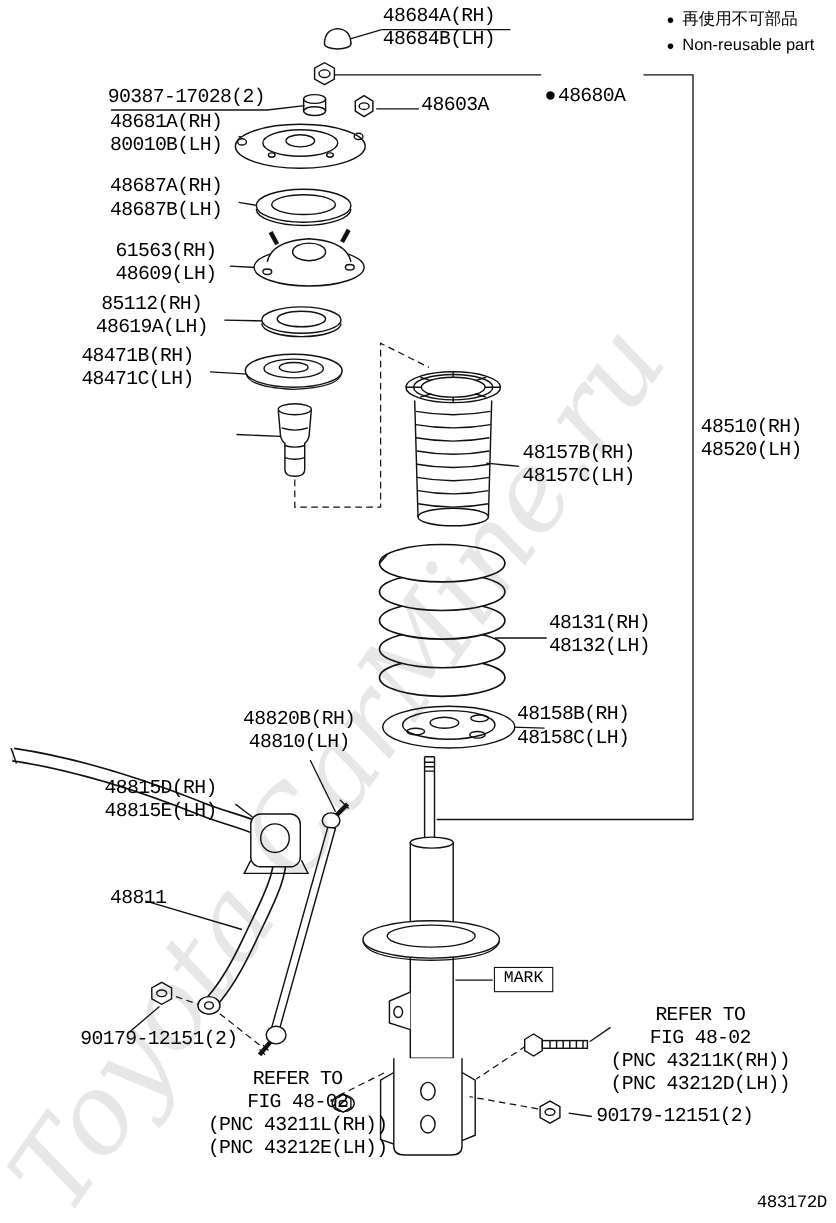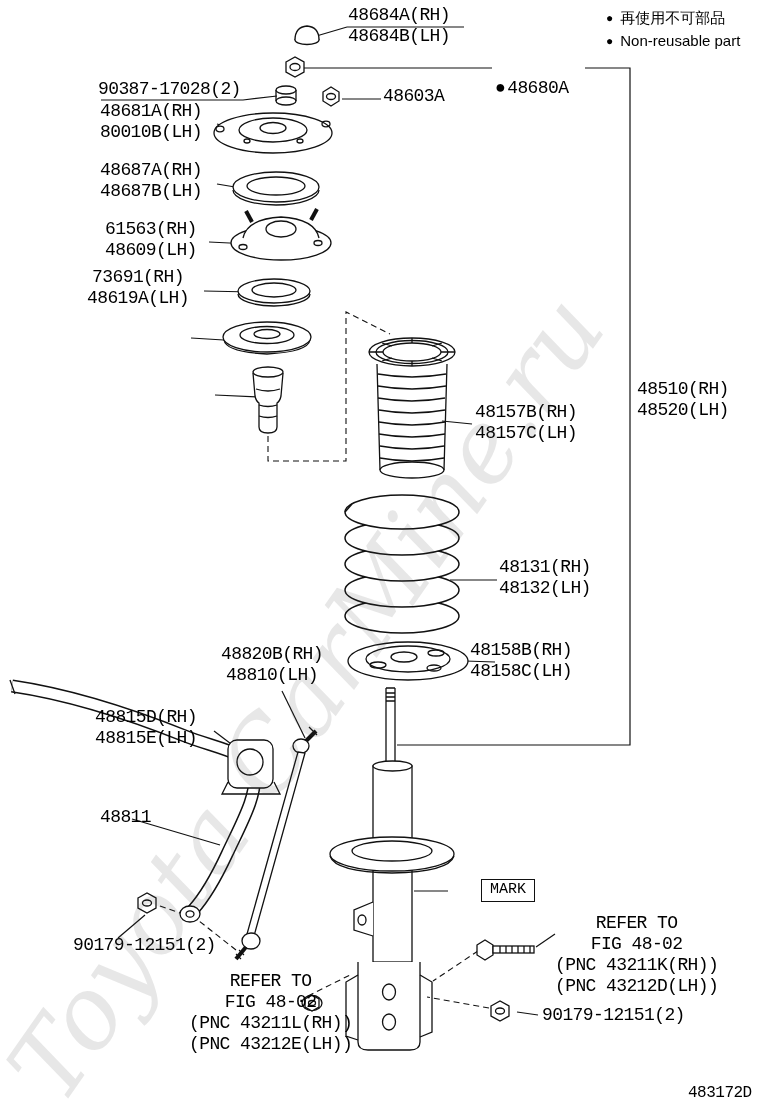--- a/index.html
+++ b/index.html
@@ -7,21 +7,21 @@
   .stage{position:absolute;inset:0;width:760px;height:1112px;}
   svg.diagram{position:absolute;left:0;top:0;z-index:1;}
   .lbl{position:absolute;z-index:3;font-family:"Liberation Mono",monospace;font-size:18px;line-height:21px;
        letter-spacing:-0.6px;color:#000;white-space:pre-line;text-align:center;}
   .lbl .marker{margin-right:2px;}
   .legend{position:absolute;left:606px;top:6px;z-index:3;font-family:"Liberation Sans",sans-serif;
           font-size:15px;line-height:23px;color:#000;}
   .legend-row{display:flex;align-items:center;gap:7px;}
   .legend-row .dot{font-size:12px;line-height:1;}
   .markbox{position:absolute;left:449px;top:879px;z-index:3;border:1.6px solid #111;background:#fff;
-           padding:1px 8px 2px 8px;font-family:"Liberation Mono",monospace;font-size:15px;line-height:18px;color:#000;margin-left:32px;}
+           padding:1px 8px 2px 8px;font-family:"Liberation Mono",monospace;font-size:15px;line-height:18px;color:#000;}
   .docid{position:absolute;left:688px;top:1084px;z-index:3;font-family:"Liberation Mono",monospace;
          font-size:16px;letter-spacing:-0.5px;color:#000;}
   .watermark{position:absolute;left:-15px;top:1055px;z-index:9;transform:rotate(-55deg);transform-origin:0 0;
              font-family:"DejaVu Serif",serif;font-style:italic;font-size:100px;white-space:nowrap;
              color:rgba(70,70,70,0.13);pointer-events:none;}
 </style>
 </head>
 <body>
 
 <div class="stage">
@@ -243,22 +243,24 @@
   </div>
 
   <div class="lbl" style="left:98px;top:79px">90387-17028(2)</div>
   <div class="lbl" style="left:383px;top:86px">48603A</div>
   <div class="lbl" style="left:100px;top:101px">48681A(RH)
 80010B(LH)</div>
   <div class="lbl" style="left:100px;top:160px">48687A(RH)
 48687B(LH)</div>
   <div class="lbl" style="left:105px;top:219px">61563(RH)
 48609(LH)</div>
-  <div class="lbl" style="left:87px;top:267px">73691(RH)
+  <div class="lbl" style="left:87px;top:267px">85112(RH)
 48619A(LH)</div>
+  <div class="lbl" style="left:74px;top:314px">48471B(RH)
+48471C(LH)</div>
   <div class="lbl" style="left:475px;top:402px">48157B(RH)
 48157C(LH)</div>
   <div class="lbl" style="left:637px;top:379px">48510(RH)
 48520(LH)</div>
   <div class="lbl" style="left:499px;top:557px">48131(RH)
 48132(LH)</div>
   <div class="lbl" style="left:221px;top:644px">48820B(RH)
 48810(LH)</div>
   <div class="lbl" style="left:470px;top:640px">48158B(RH)
 48158C(LH)</div>

